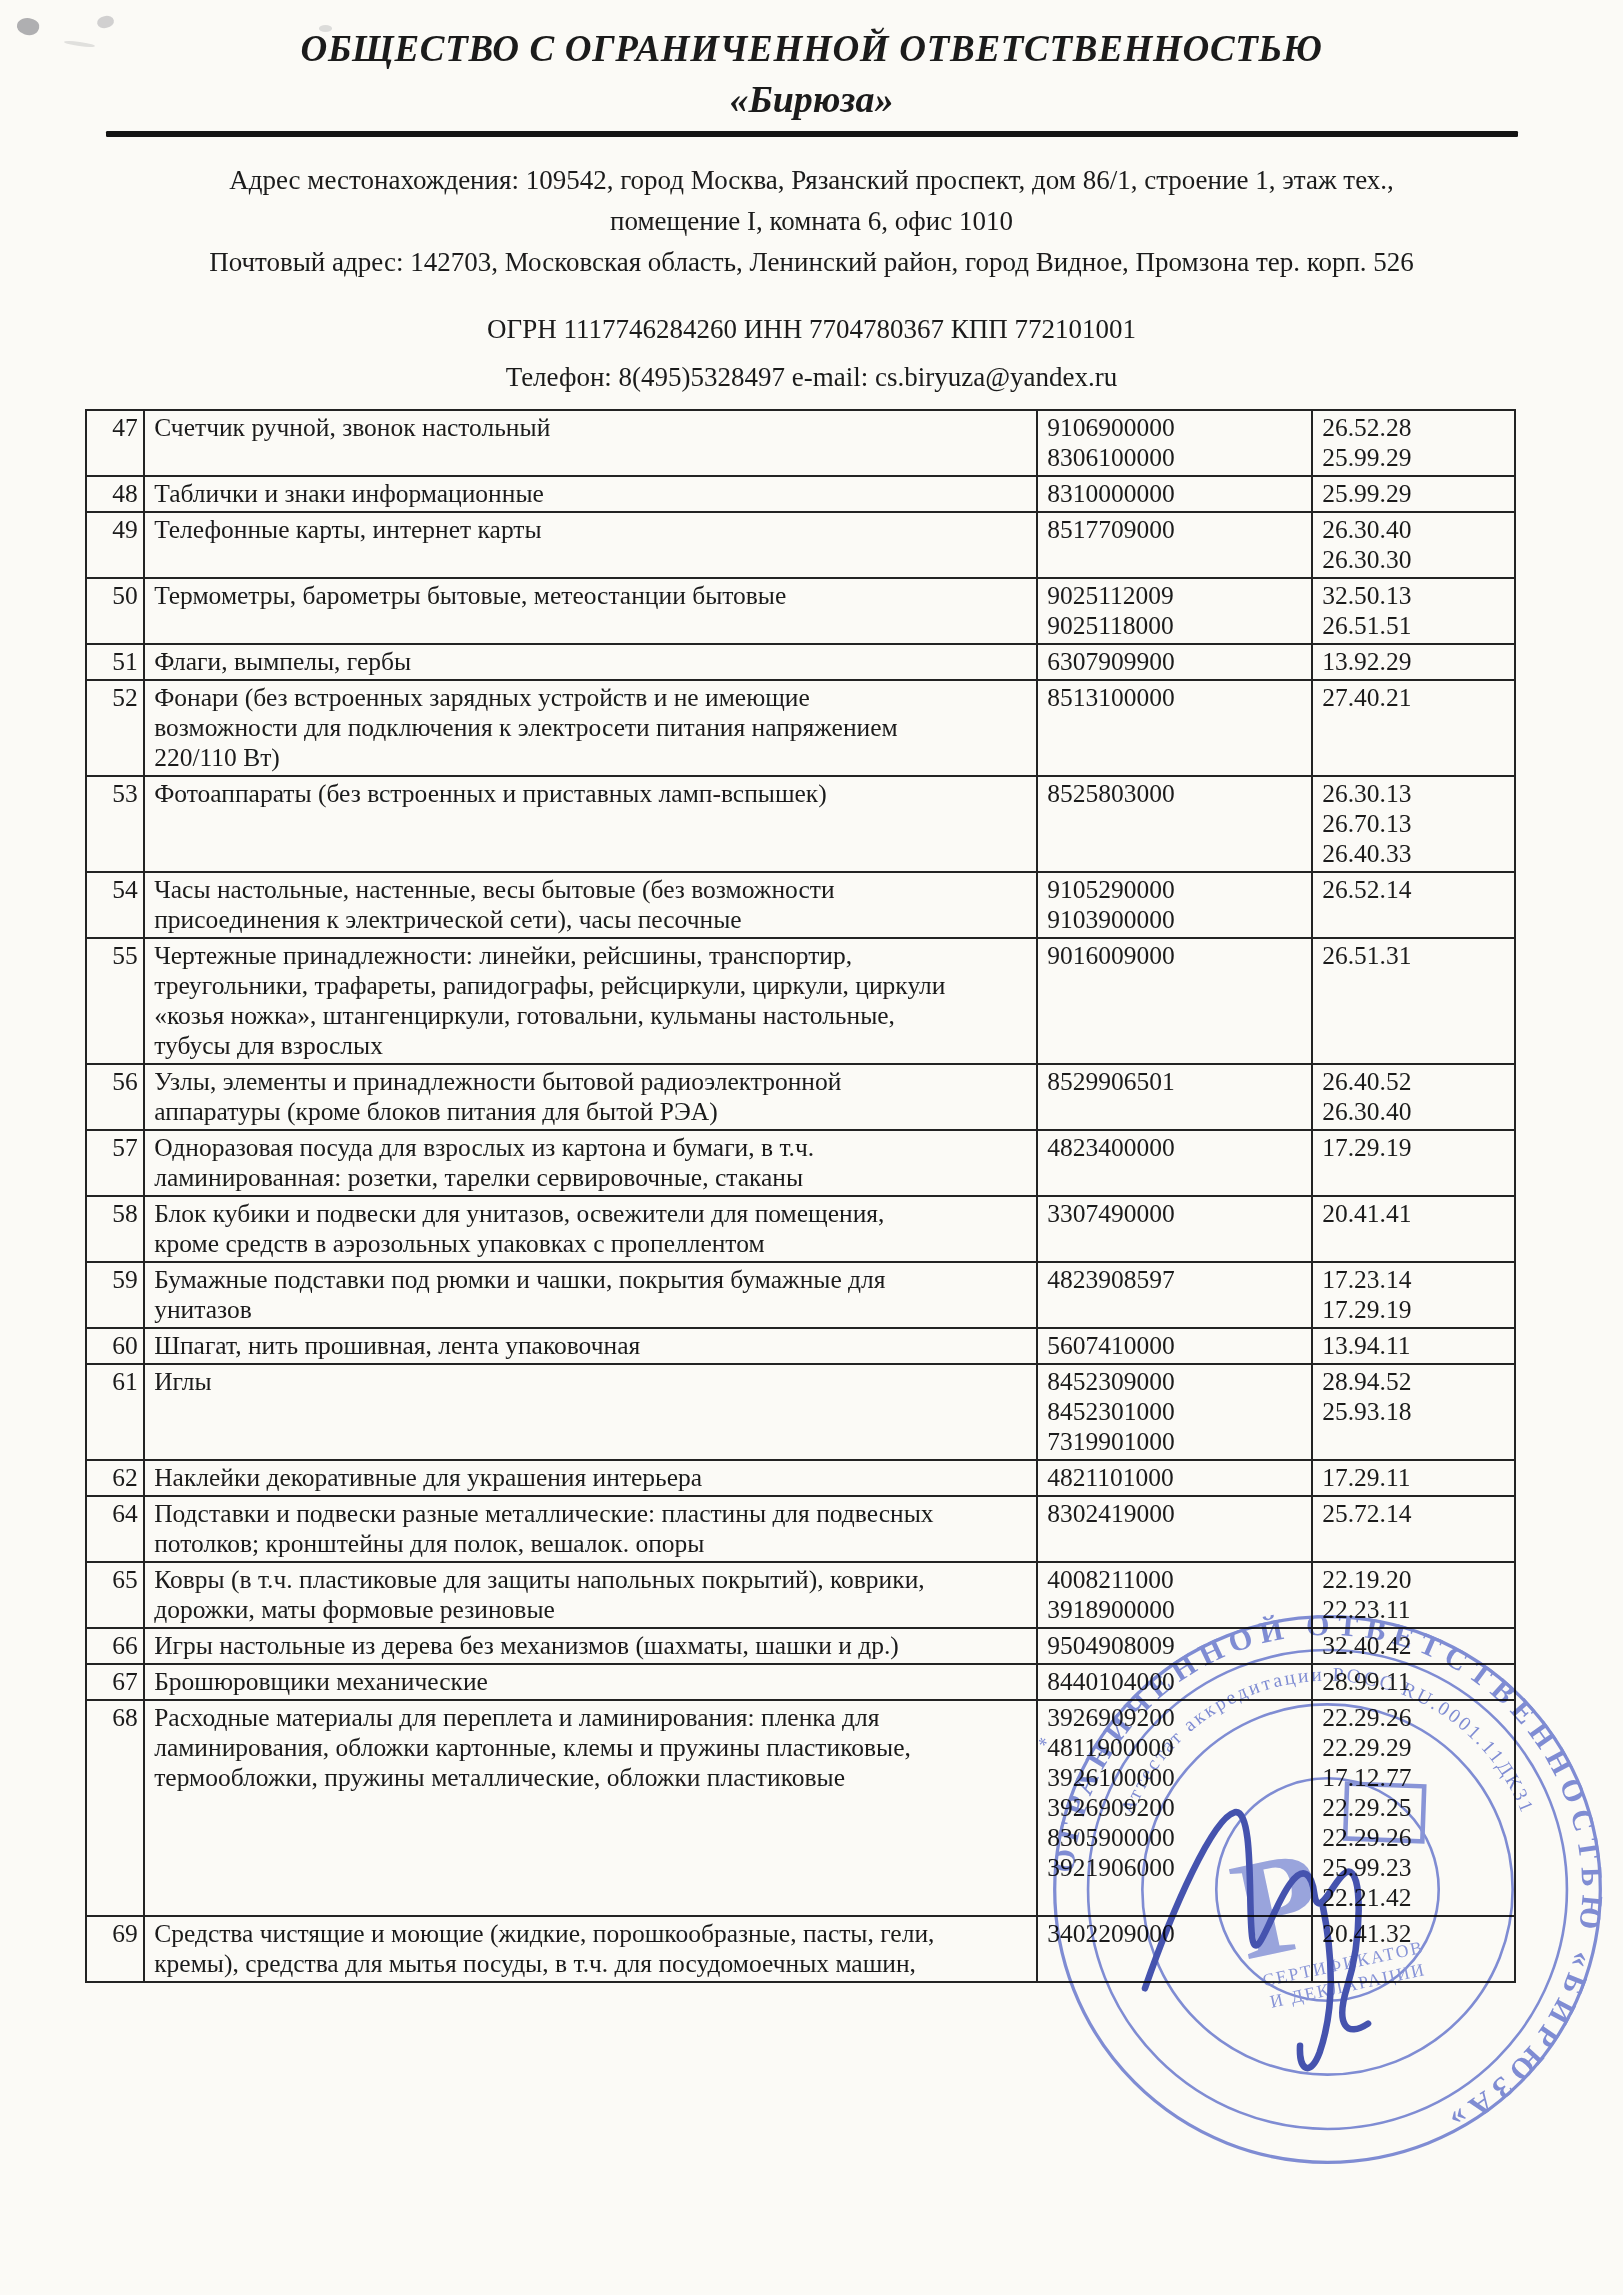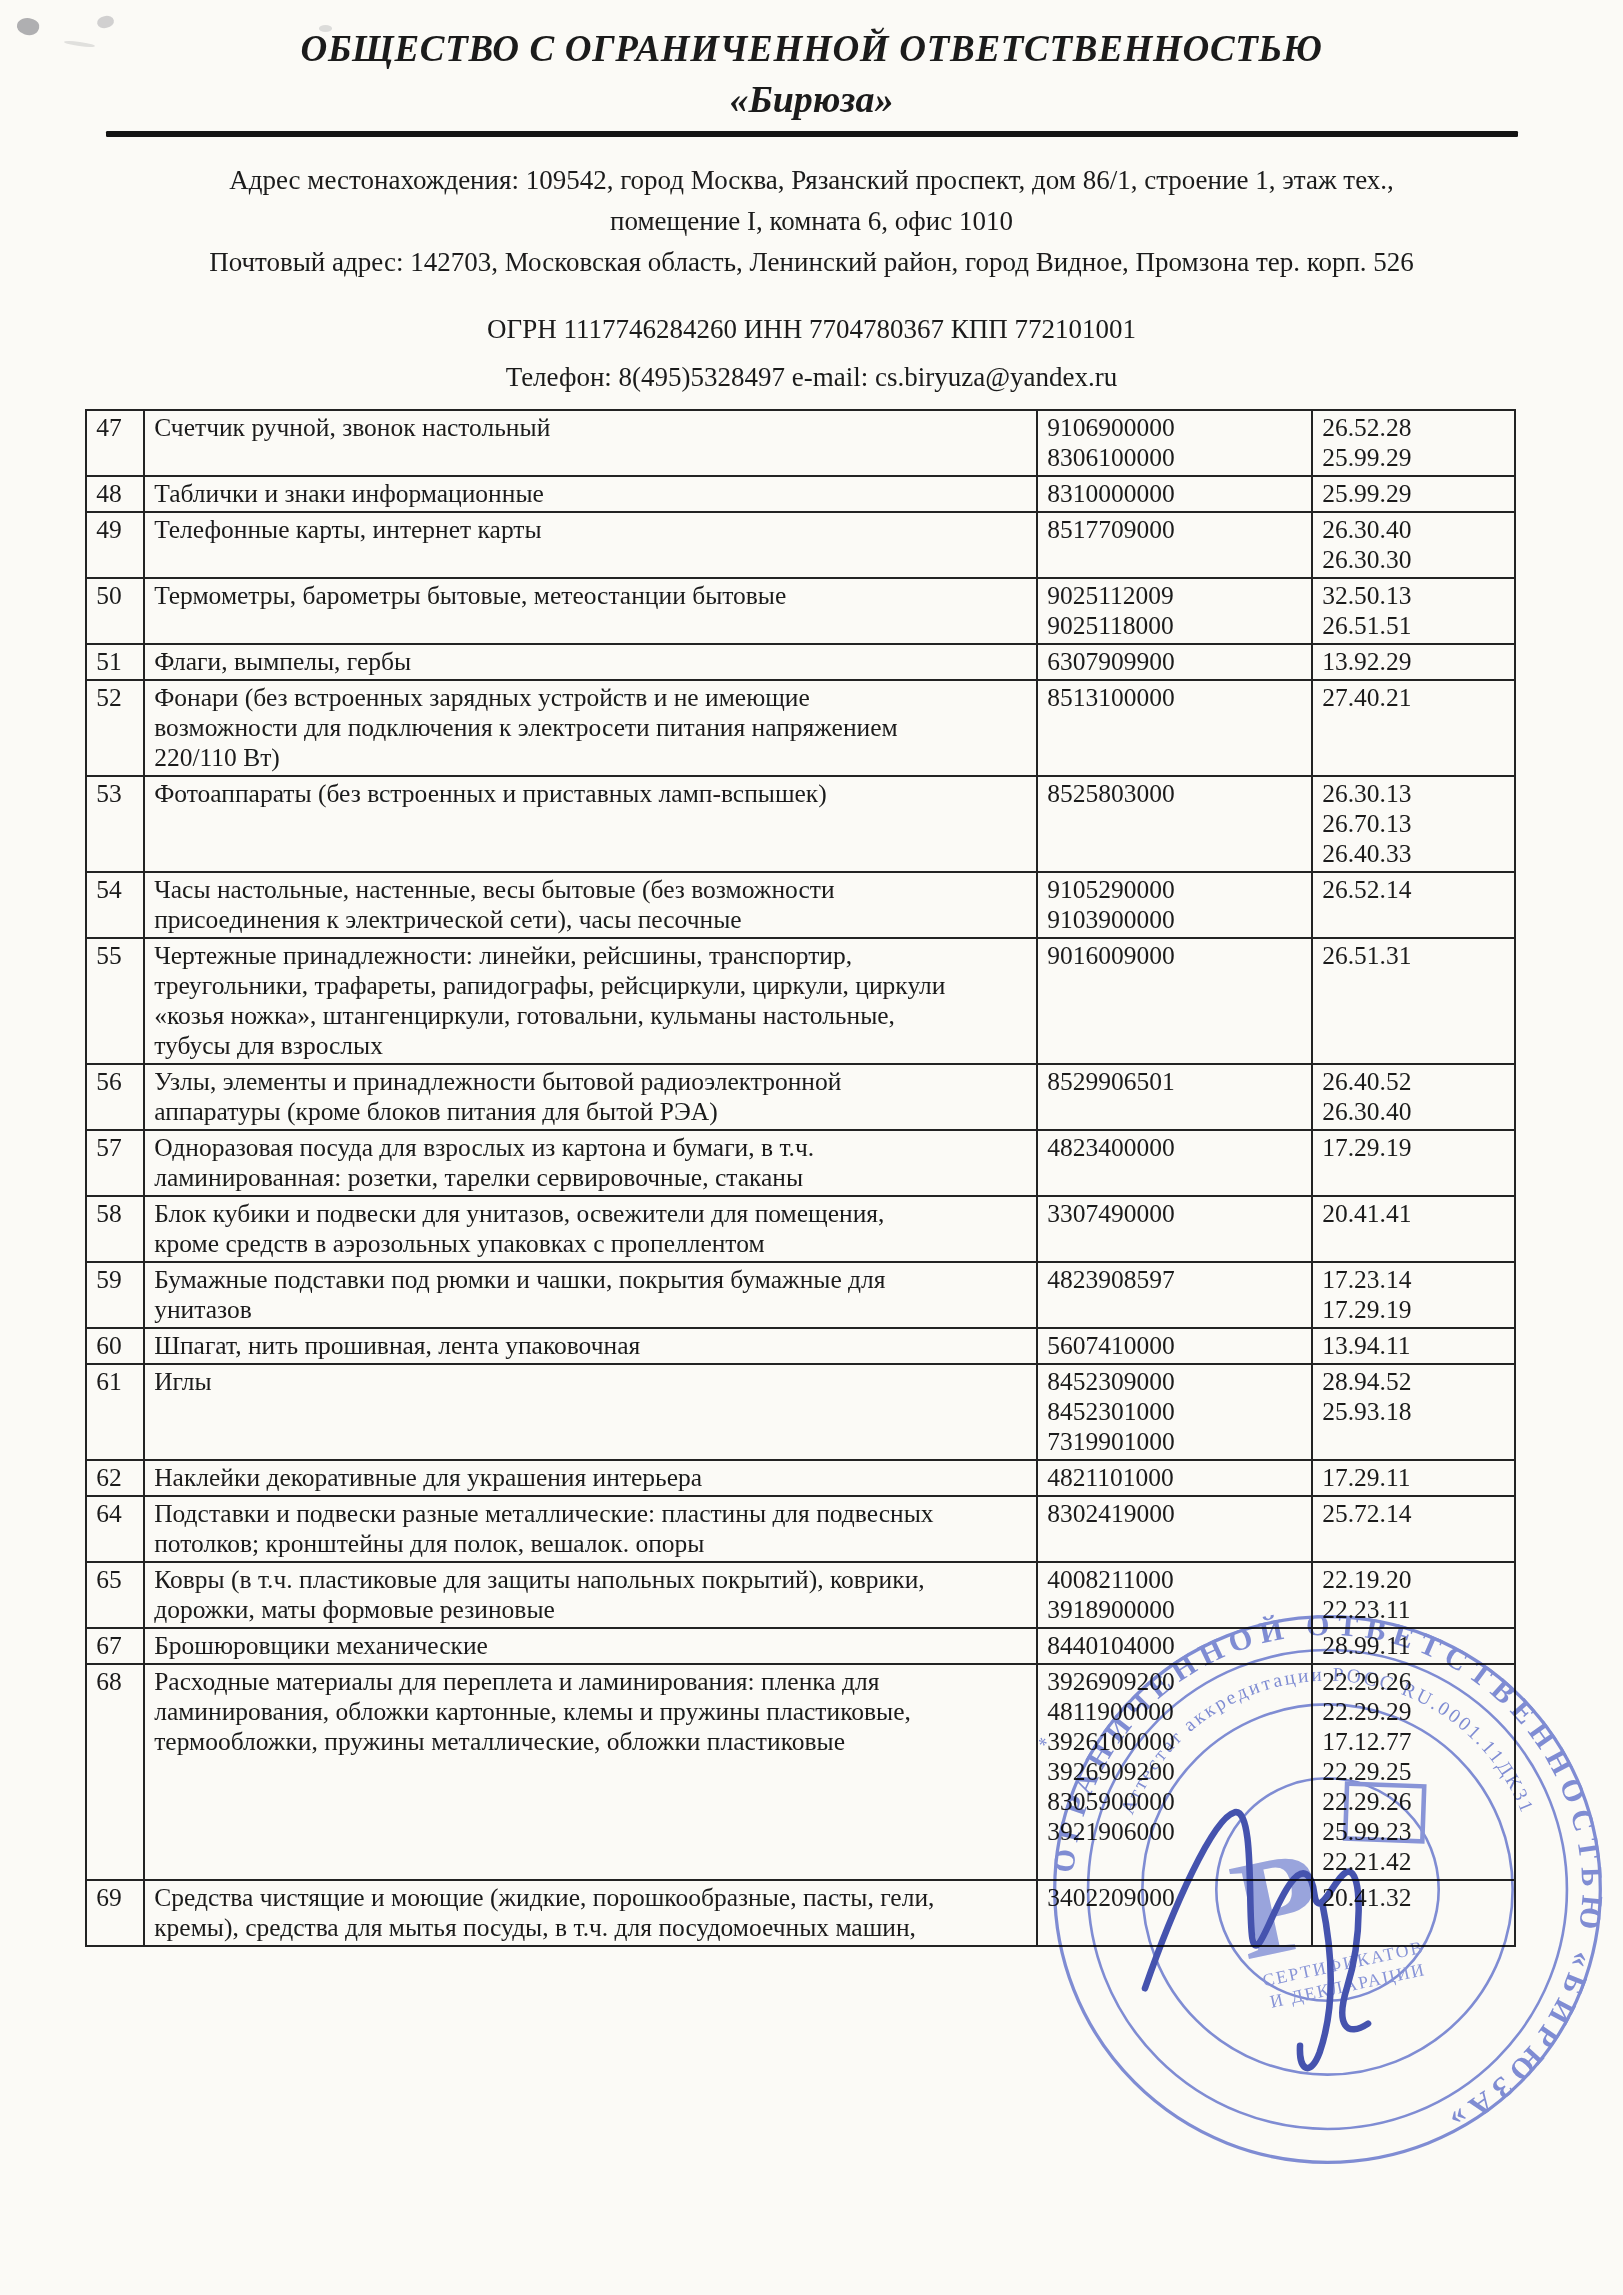--- a/index.html
+++ b/index.html
@@ -36,21 +36,21 @@
     border-collapse:collapse;
     table-layout:fixed;
   }
   table.goods td{
     border:2px solid #232323;
     vertical-align:top;
     font-size:25.5px;
     line-height:30px;
     padding:2px 5.2px 2px 9.2px;
   }
-  td.num{text-align:left;padding:2px 0;}
+  td.num{text-align:right;padding:2px 0;}
   td.code,td.okpd{padding-left:15.7px;}
   .ln{white-space:nowrap;overflow:visible;}
   
   .stamp{
     position:absolute;
     left:1039px;top:1601px;
     width:577px;height:577px;
     mix-blend-mode:multiply;
     opacity:.88;
     pointer-events:none;
@@ -327,20 +327,32 @@
             <div class="ln">Ковры (в т.ч. пластиковые для защиты напольных покрытий), коврики,</div>
             <div class="ln">дорожки, маты формовые резиновые</div>
           </td>
           <td class="code">
             <div class="ln">4008211000</div>
             <div class="ln">3918900000</div>
           </td>
           <td class="okpd">
             <div class="ln">22.19.20</div>
             <div class="ln">22.23.11</div>
+          </td>
+        </tr>
+        <tr>
+          <td class="num">66</td>
+          <td class="desc">
+            <div class="ln">Игры настольные из дерева без механизмов (шахматы, шашки и др.)</div>
+          </td>
+          <td class="code">
+            <div class="ln">9504908009</div>
+          </td>
+          <td class="okpd">
+            <div class="ln">32.40.42</div>
           </td>
         </tr>
         <tr>
           <td class="num">67</td>
           <td class="desc">
             <div class="ln">Брошюровщики механические</div>
           </td>
           <td class="code">
             <div class="ln">8440104000</div>
           </td>

